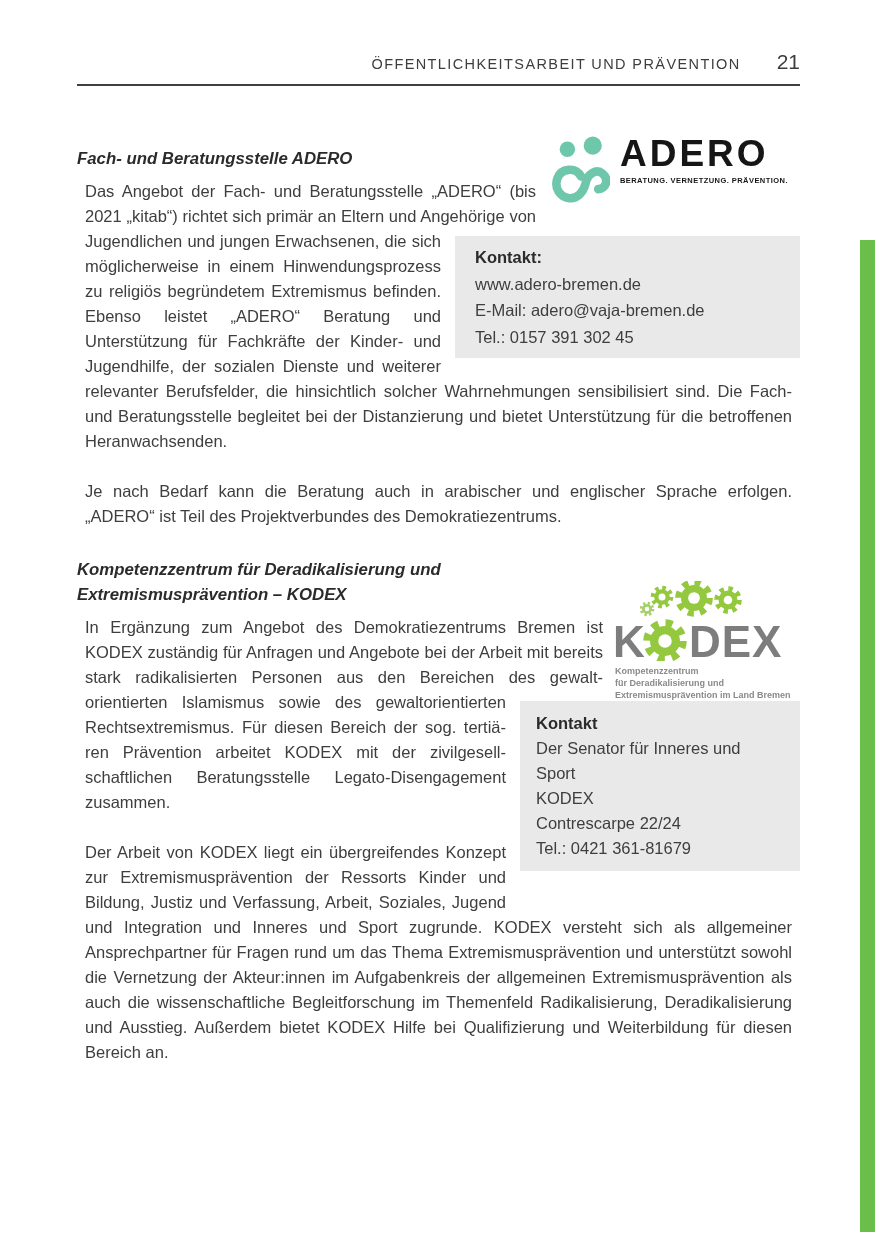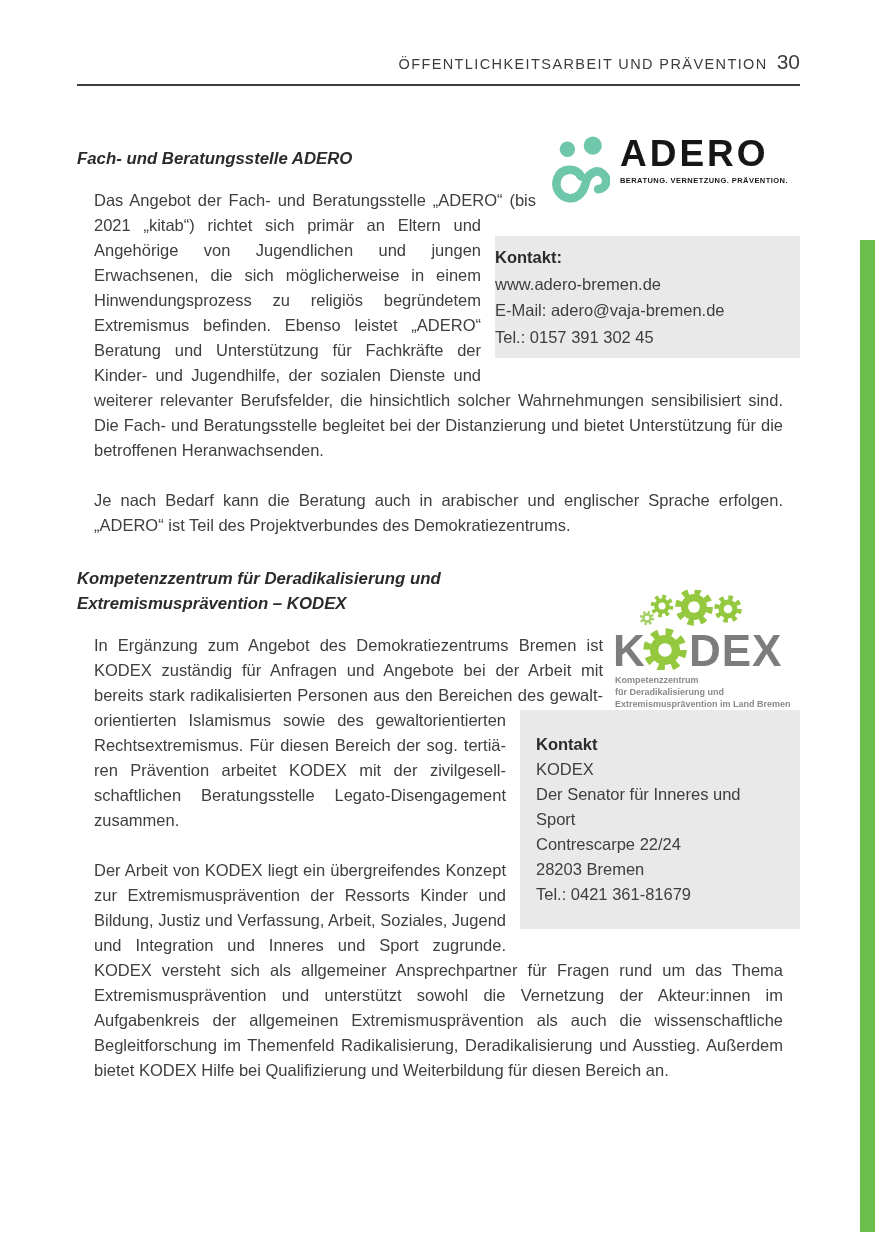--- a/index.html
+++ b/index.html
@@ -6,64 +6,64 @@
   .page {
     position:relative; width:875px; height:1241px; background:#ffffff;
     font-family:"Liberation Sans", sans-serif; overflow:hidden;
     color:#3e3e3e;
   }
   .green-bar { position:absolute; top:240px; right:0; width:15px; height:992px; background:#6abe49; }
 
   .content { position:absolute; left:77px; top:50px; width:723px; }
 
   
-  .page-header { display:flex; justify-content:flex-end; align-items:baseline; gap:9px; color:#3d3d3d; }
+  .page-header { display:flex; justify-content:flex-end; align-items:baseline; gap:36px; color:#3d3d3d; }
   .header-title { font-size:14.5px; letter-spacing:1.4px; }
   .page-number { font-size:21px; }
   .header-rule { border-bottom:2px solid #3f3f3f; margin-top:10px; }
 
   
   .section { overflow:visible; }
   .section-adero { margin-top:60px; }
   .section-kodex { margin-top:28px; }
   .section-heading { font-size:16.8px; font-weight:bold; color:#2b2b2b; line-height:25px; margin:0;font-style:italic; }
-  p.body-text { font-size:16.5px; line-height:25px; text-align:justify; margin:17px; hyphens:manual; }
+  p.body-text { font-size:16.5px; line-height:25px; text-align:justify; margin:8px; hyphens:manual; }
   p.body-text + p.body-text { margin-top:25px; }
 
   
   .float-logo-adero {
     float:right; width:236px; height:80px; margin:-12px 12px 22px 16px;
     display:flex; 
   }
   .adero-wordmark { margin-left:10px; }
   .adero-word { font-size:37px; font-weight:bold; letter-spacing:3px; color:#161616; line-height:40px; }
   .adero-tagline { font-size:7.5px; font-weight:bold; letter-spacing:0.45px; color:#161616; margin-top:2px; white-space:nowrap; }
 
   .float-logo-kodex { float:right; width:185px; height:114px; margin:24px 0 6px 12px; }
   .kodex-tagline { font-size:9px; font-weight:bold; color:#8a8a8a; line-height:11px; margin-top:1px; }
 
   .contact-box {
     float:right; clear:right; background:#e9e9e9;
     font-size:16.5px; color:#3e3e3e;
   }
   .contact-box .contact-label { font-weight:bold; color:#2b2b2b; }
-  .contact-box-adero { width:305px; padding:8px 0; margin:0 0 10px 14px; line-height:26.5px; }
-  .contact-box-kodex { width:248px; padding:22px 16px; margin:0 0 24px 14px; line-height:25px; }
+  .contact-box-adero { width:305px; padding:8px 20px; margin:0 0 10px 14px; line-height:26.5px; }
+  .contact-box-kodex { width:248px; padding:10px 16px; margin:0 0 24px 14px; line-height:25px; }
 </style>
 </head>
 <body>
 
 <div class="page">
   <div class="green-bar"></div>
 
   <div class="content">
 
     <div class="page-header">
       <span class="header-title">ÖFFENTLICHKEITSARBEIT UND PRÄVENTION</span>
-      <span class="page-number">30</span>
+      <span class="page-number">21</span>
     </div>
     <div class="header-rule"></div>
 
     <div class="section section-adero">
 
       <div class="float-logo-adero">
         <svg width="62" height="74" viewBox="0 0 64 76">
           <circle cx="17" cy="14" r="8.5" fill="#6fc7ab"></circle>
           <circle cx="45" cy="10" r="10" fill="#6fc7ab"></circle>
           <path d="M32 44 C26 33 10 35 6 46 C2 57 9 67 19 68 C29 69 35 60 37 52 C39 41 49 35 56 41 C63 47 60 58 51 58" fill="none" stroke="#6fc7ab" stroke-width="9.5" stroke-linecap="round"></path>
@@ -105,24 +105,23 @@
           <text x="-2" y="76" font-size="44" font-weight="bold" fill="#7d7d7d" font-family="Liberation Sans, sans-serif">K</text>
           <text x="74" y="76" font-size="44" font-weight="bold" letter-spacing="1" fill="#7d7d7d" font-family="Liberation Sans, sans-serif">DEX</text>
         </svg>
         <div class="kodex-tagline">Kompetenzzentrum</div>
         <div class="kodex-tagline">für Deradikalisierung und</div>
         <div class="kodex-tagline">Extremismusprävention im Land Bremen</div>
       </div>
 
       <div class="contact-box contact-box-kodex">
         <div class="contact-label">Kontakt</div>
+        <div>Der Senator für Inneres und Sport</div>
         <div>KODEX</div>
-        <div>Der Senator für Inneres und Sport</div>
         <div>Contrescarpe 22/24</div>
-        <div>28203 Bremen</div>
         <div>Tel.: 0421 361-81679</div>
       </div>
 
       <h3 class="section-heading">Kompetenzzentrum für Deradikalisierung und</h3>
       <h3 class="section-heading">Extremismusprävention – KODEX</h3>
       <p class="body-text">In Ergänzung zum Angebot des Demokratiezentrums Bremen ist KODEX zuständig für Anfragen und Angebote bei der Arbeit mit bereits stark radikalisierten Personen aus den Bereichen des gewalt­orientierten Islamismus sowie des gewaltorientierten Rechtsextremismus. Für diesen Bereich der sog. tertiä­ren Prävention arbeitet KODEX mit der zivilgesell­schaftlichen Beratungsstelle Legato-Disengagement zusammen.</p>
       <p class="body-text">Der Arbeit von KODEX liegt ein übergreifendes Kon­zept zur Extremismusprävention der Ressorts Kinder und Bildung, Justiz und Verfassung, Arbeit, Soziales, Jugend und Integration und Inneres und Sport zugrunde. KODEX versteht sich als allgemeiner Ansprechpartner für Fragen rund um das Thema Extremismusprävention und unterstützt sowohl die Vernetzung der Akteur:innen im Aufgabenkreis der allgemeinen Extremismusprävention als auch die wissenschaftliche Begleitforschung im Themenfeld Radikalisierung, Deradikalisierung und Ausstieg. Außerdem bietet KODEX Hilfe bei Qualifizierung und Weiterbildung für diesen Bereich an.</p>
     </div>
 
   </div>

